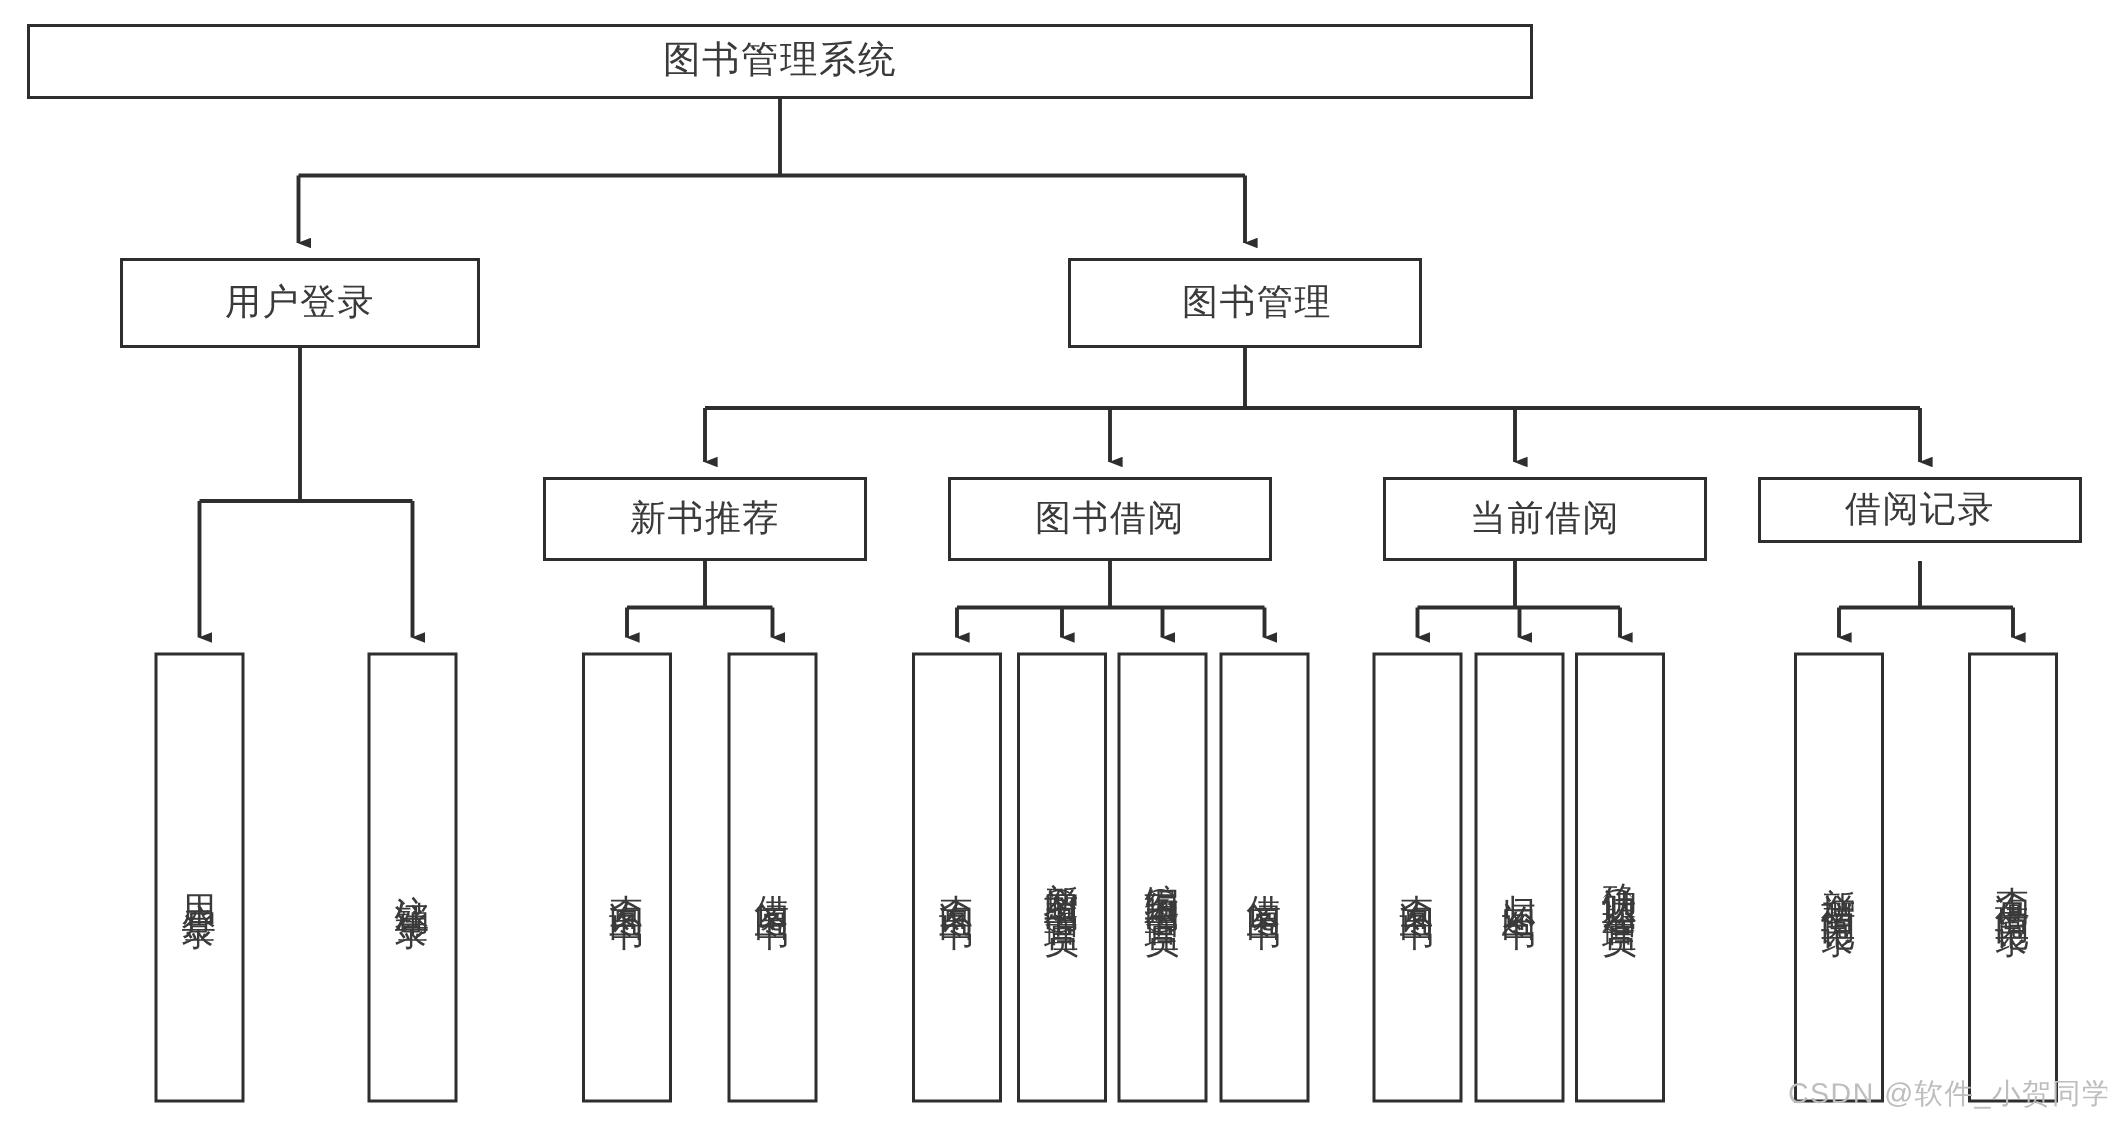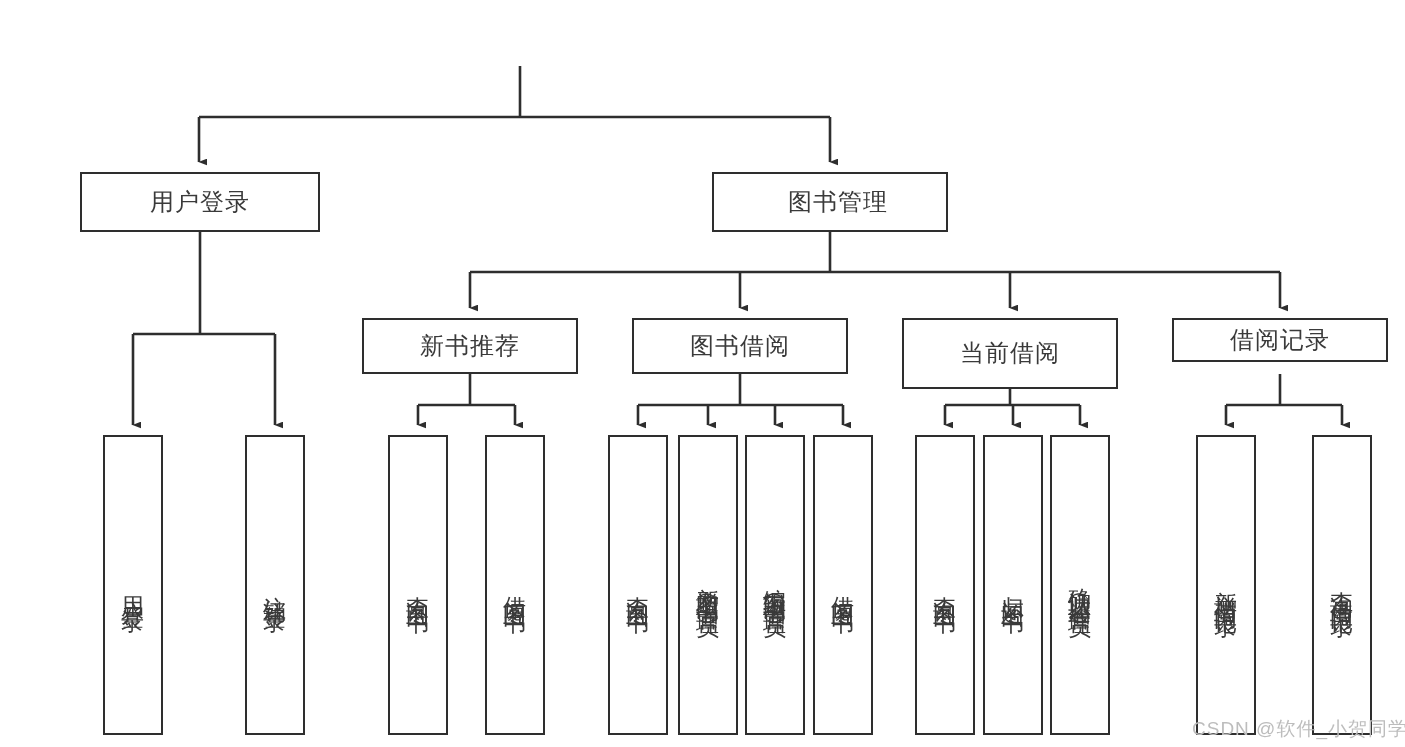--- a/index.html
+++ b/index.html
@@ -114,35 +114,38 @@
         <path d="M 945 405 L 945 425" marker-end="url(#arrowhead)"></path>
         <path d="M 1013 405 L 1013 425" marker-end="url(#arrowhead)"></path>
         <path d="M 1080 405 L 1080 425" marker-end="url(#arrowhead)"></path>
         <path d="M 1280 374 L 1280 405"></path>
         <path d="M 1226 405 L 1342 405"></path>
         <path d="M 1226 405 L 1226 425" marker-end="url(#arrowhead)"></path>
         <path d="M 1342 405 L 1342 425" marker-end="url(#arrowhead)"></path>
       </g>
   </svg>
 
+  <div class="node root h" style="left: 18px; top: 16px; width: 1004px; height: 50px;">
+    <span>图书管理系统</span>
+  </div>
 
   <div class="node h" style="left: 80px; top: 172px; width: 240px; height: 60px;">
     <span>用户登录</span>
   </div>
   <div class="node h" style="left: 712px; top: 172px; width: 236px; height: 60px; padding-left: 16px;">
     <span>图书管理</span>
   </div>
 
   <div class="node h" style="left: 632px; top: 318px; width: 216px; height: 56px;">
     <span>图书借阅</span>
   </div>
   <div class="node h" style="left: 362px; top: 318px; width: 216px; height: 56px;">
     <span>新书推荐</span>
   </div>
-  <div class="node h" style="left: 902px; top: 318px; width: 216px; height: 71px;">
+  <div class="node h" style="left: 922px; top: 318px; width: 216px; height: 56px;">
     <span>当前借阅</span>
   </div>
   <div class="node h" style="left: 1172px; top: 318px; width: 216px; height: 44px;">
     <span>借阅记录</span>
   </div>
 
   <div class="node leaf" style="left: 103px; top: 435px; width: 60px; height: 300px;">
     <span class="vtext">用户登录</span>
   </div>
   <div class="node leaf" style="left: 245px; top: 435px; width: 60px; height: 300px;">

